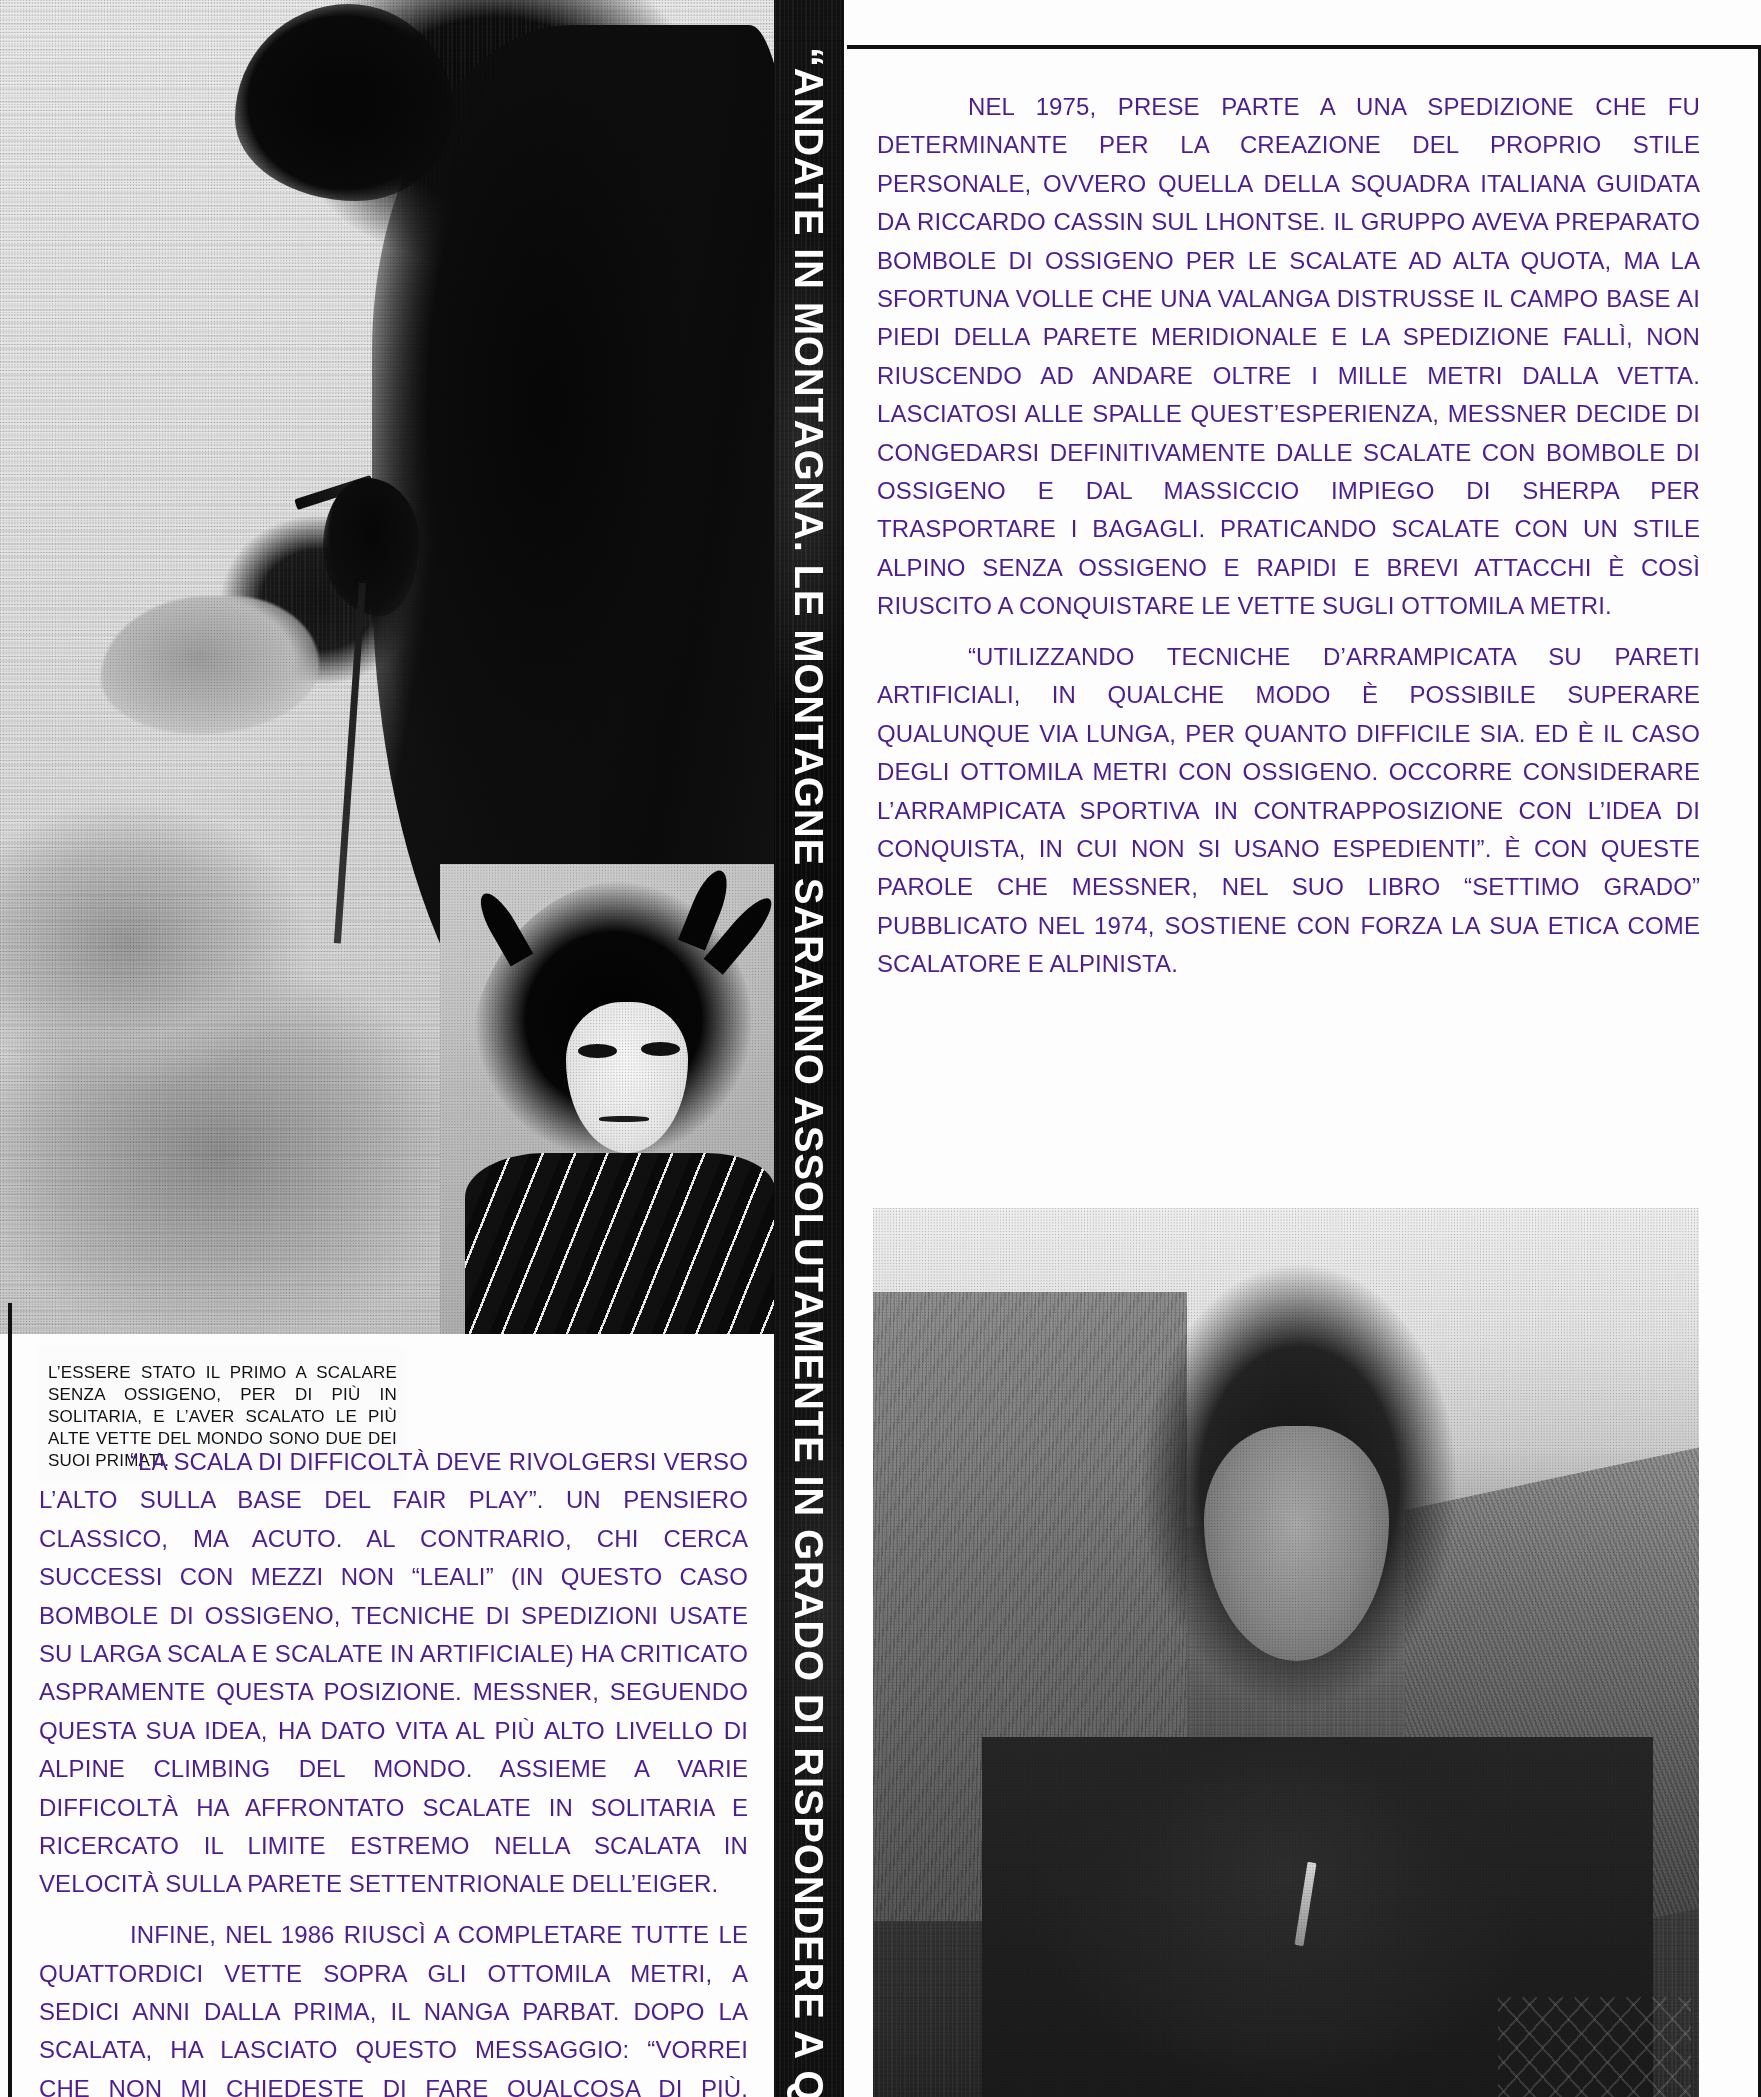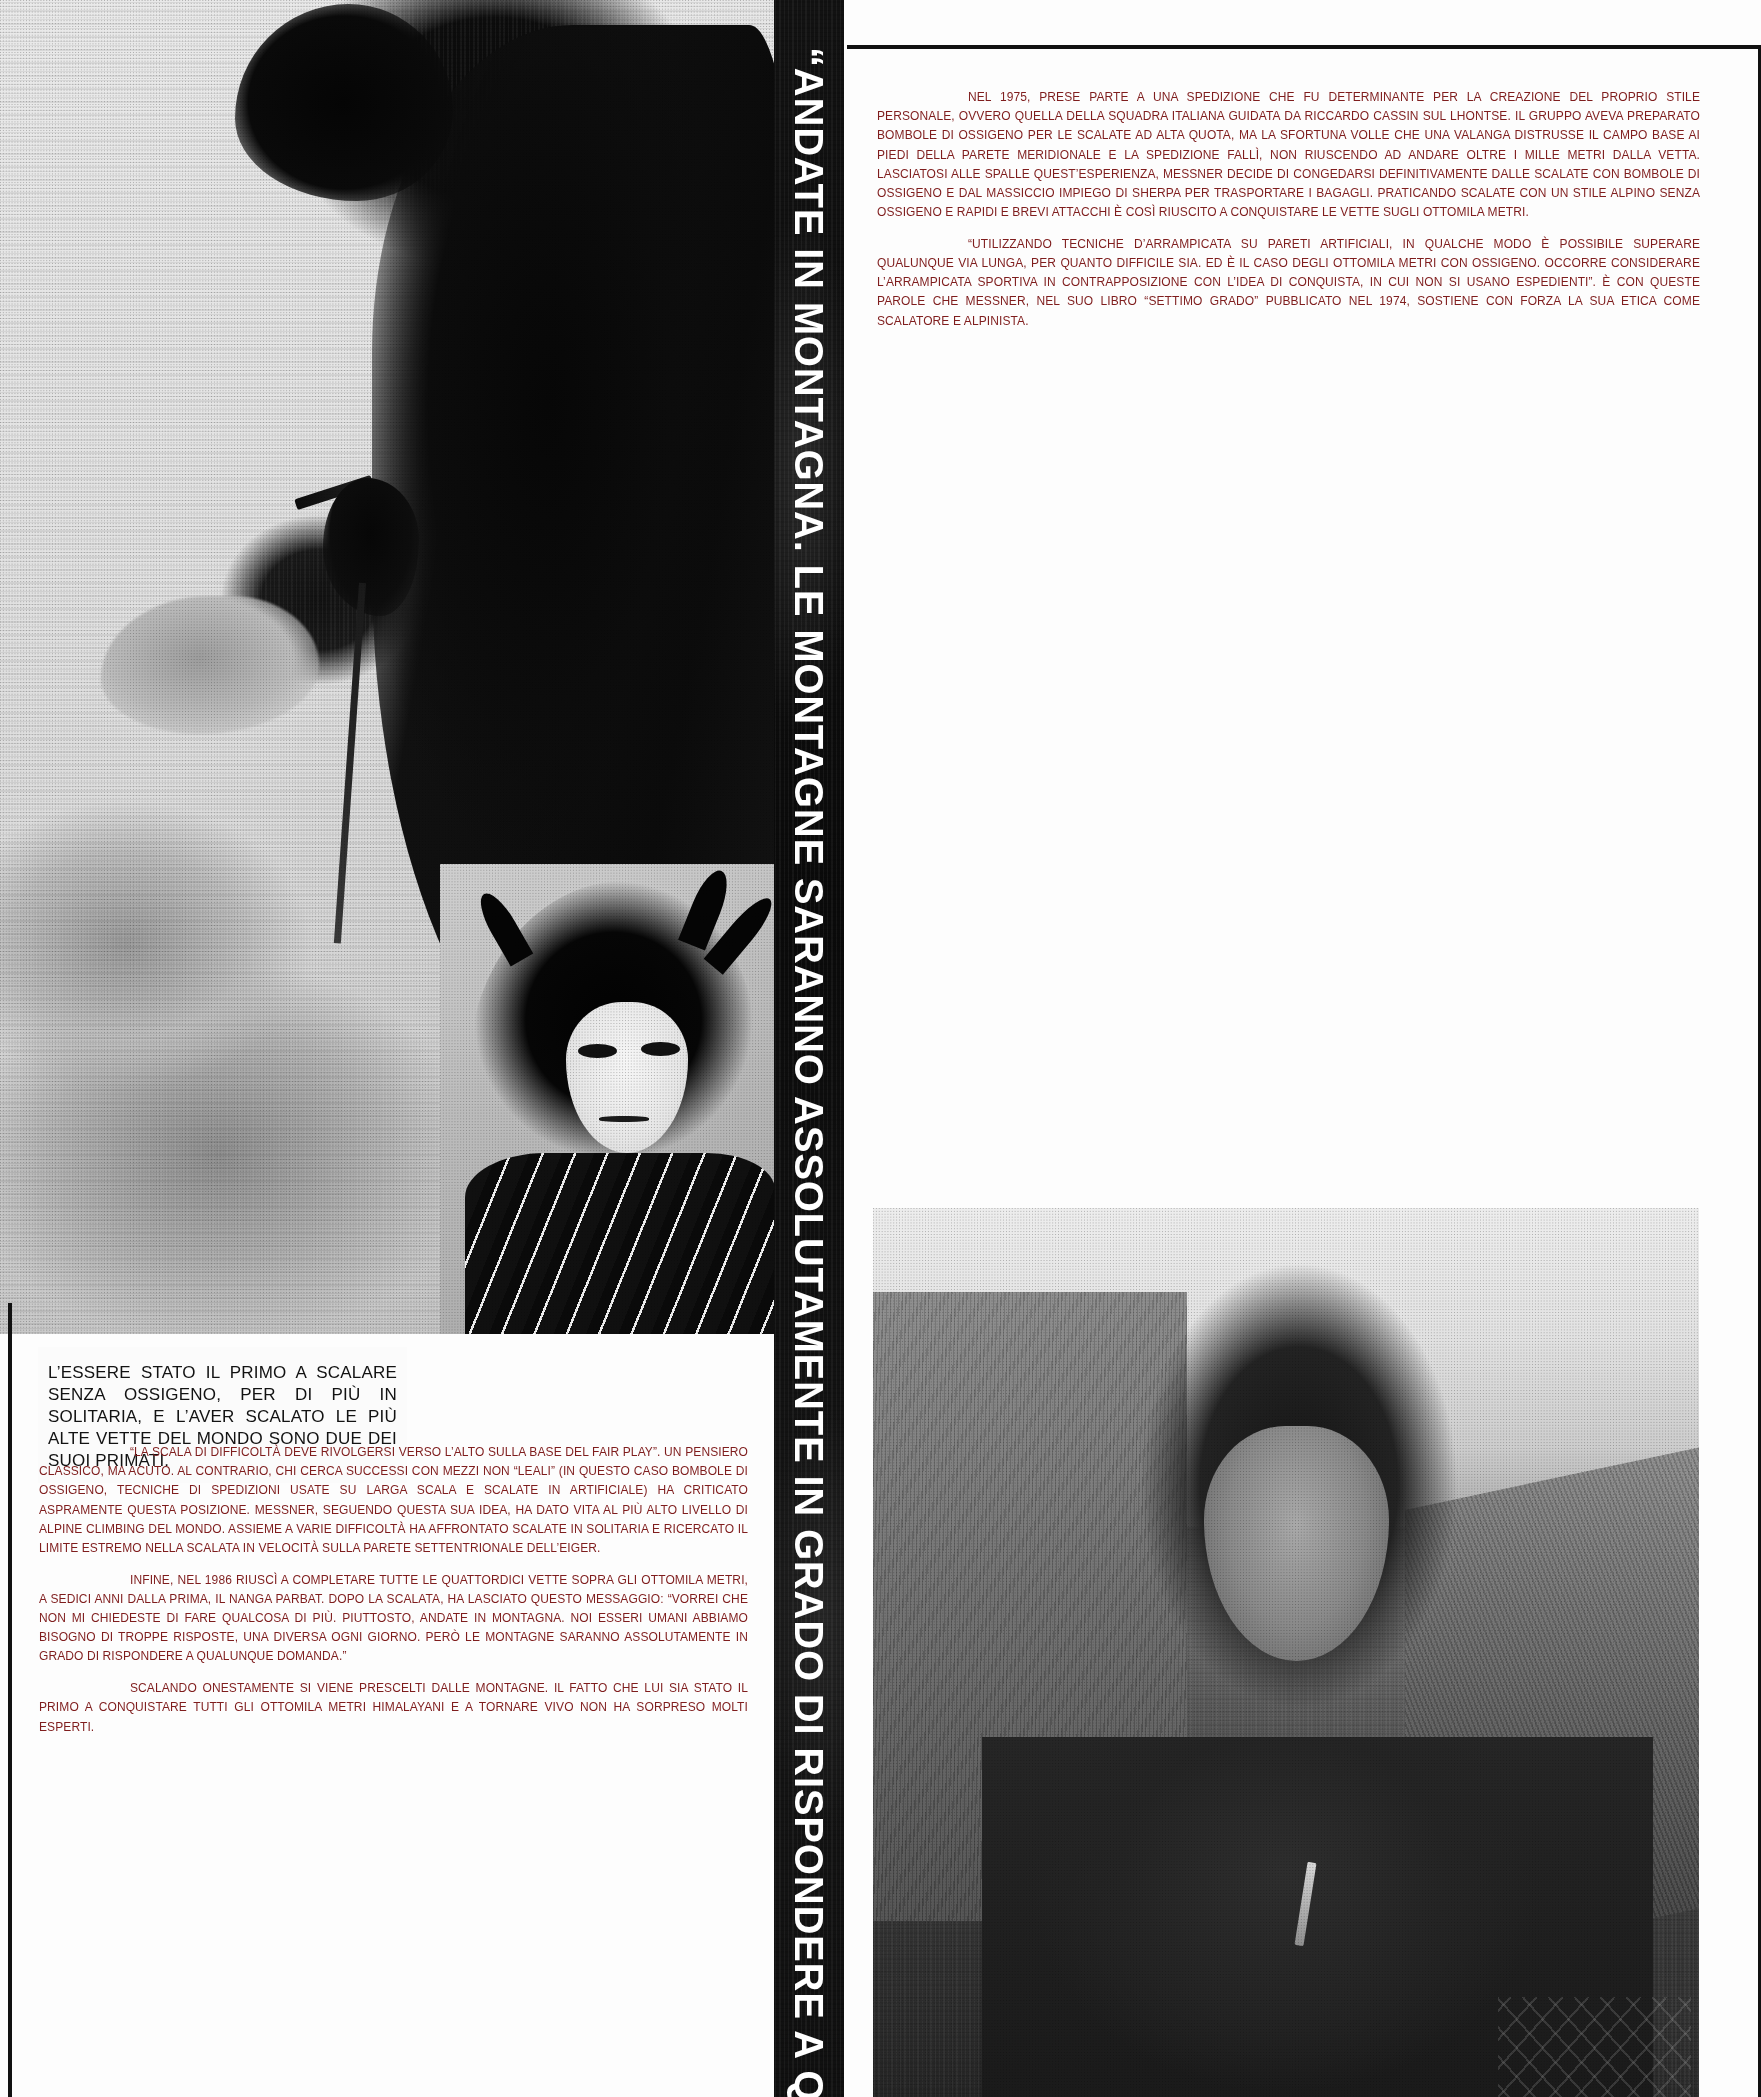--- a/index.html
+++ b/index.html
@@ -138,23 +138,23 @@
     transform:translateX(-50%);
     line-height:1;
   }
 
   
   .col-right{
     position:absolute;left:877px;top:88px;width:823px;
   }
   .col-right p, .col-left p{
     margin:0 0 0 0;
-    font-size:12px;
+    font-size:24px;
     line-height:1.60;
-    color:#7f1d1d;
+    color:#4c1d95;
     text-align:justify;
     text-indent:91px;
     letter-spacing:0.1px;
   }
   .col-right p + p, .col-left p + p{margin-top:12.6px;}
 
   
   .col-left{
     position:absolute;left:39px;top:1443px;width:709px;
   }

